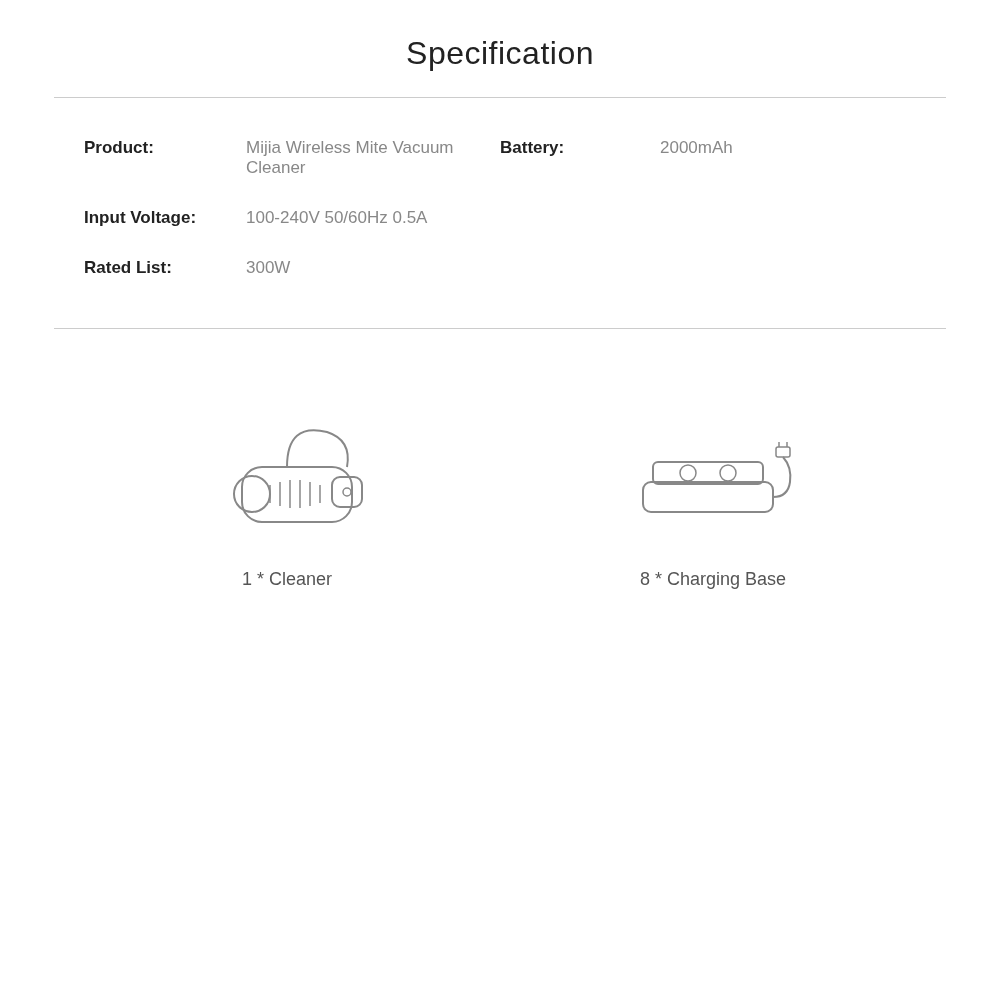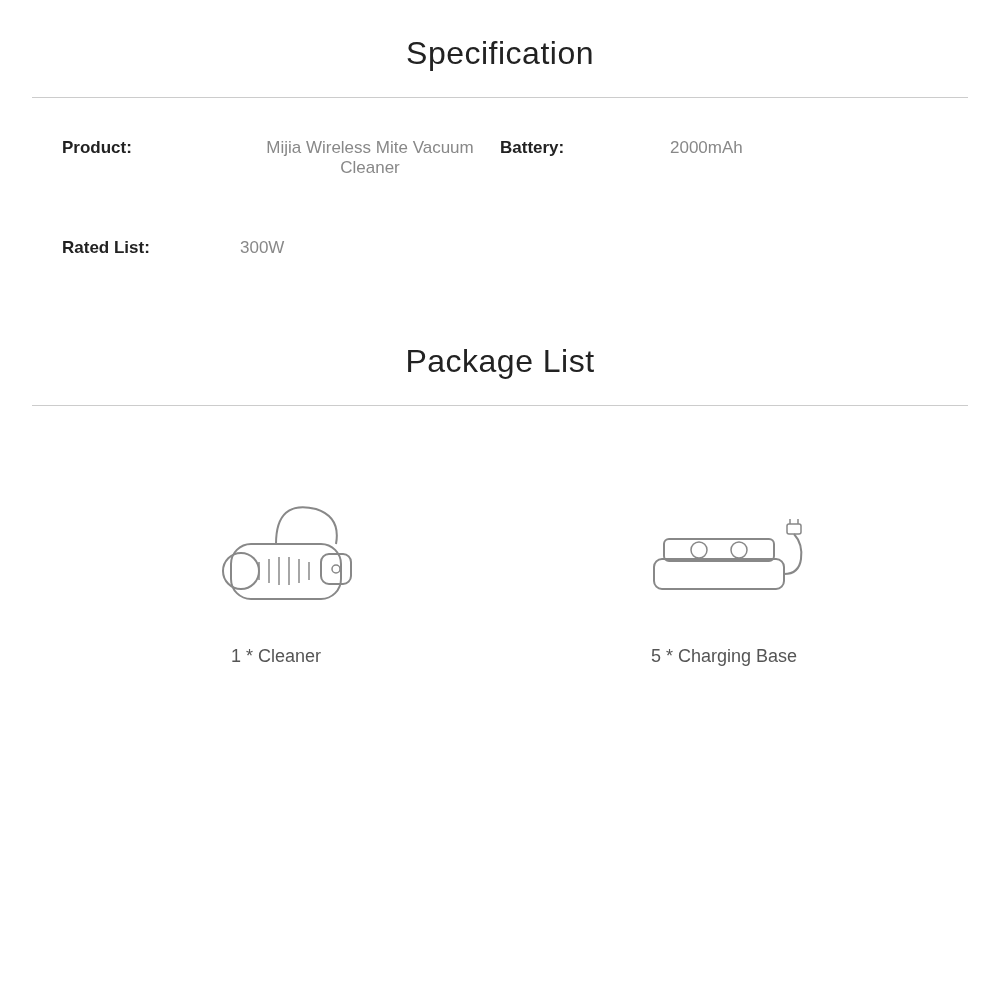--- a/index.html
+++ b/index.html
@@ -15,21 +15,21 @@
       font-family: 'Arial', sans-serif;
       overflow: hidden;
     }
 
     .page {
       width: 1000px;
       height: 1000px;
       background: #ffffff;
       display: flex;
       flex-direction: column;
-      padding: 0 32px;
+      padding: 0 54px;
     }
 
     
     .section-title {
       text-align: center;
       font-size: 32px;
       font-weight: 500;
       color: #222;
       padding: 35px 0 25px 0;
       letter-spacing: 0.5px;
@@ -53,44 +53,43 @@
       display: flex;
       flex-direction: row;
       width: 100%;
     }
 
     .spec-left {
       flex: 1;
       display: flex;
       flex-direction: row;
       align-items: baseline;
-      gap: 28px;
+      gap: 12px;
     }
 
     .spec-right {
       flex: 1;
       display: flex;
       flex-direction: row;
       align-items: baseline;
-      gap: 20px;
+      gap: 10px;
     }
 
     .spec-label {
       font-weight: 700;
       font-size: 17px;
       color: #222;
       white-space: nowrap;
       min-width: 150px;
     }
 
     .spec-value {
       font-size: 17px;
       color: #888;
       font-weight: 400;
-      text-align: center;
     }
 
     
     .package-section {
       margin-top: 40px;
     }
 
     .package-items {
       display: flex;
       flex-direction: row;
@@ -142,33 +141,36 @@
           <span class="spec-label">Product:</span>
           <span class="spec-value">Mijia Wireless Mite Vacuum Cleaner</span>
         </div>
         <div class="spec-right">
           <span class="spec-label">Battery:</span>
           <span class="spec-value">2000mAh</span>
         </div>
       </div>
 
       <div class="spec-row">
+        <div class="spec-left">
+          <span class="spec-label">Input Voltage:</span>
+          <span class="spec-value">100-240V 50/60Hz 0.5A</span>
+        </div>
       </div>
 
       <div class="spec-row">
         <div class="spec-left">
           <span class="spec-label">Rated List:</span>
           <span class="spec-value">300W</span>
         </div>
       </div>
     </div>
   </div>
 
   <div class="package-section">
-    <div class="section-title">Package List</div>
     <div class="divider"></div>
 
     <div class="package-items">
 
       <div class="package-item">
         <div class="package-image">
           <svg width="190" height="155" viewBox="0 0 190 155" fill="none" xmlns="http://www.w3.org/2000/svg">
 
             <rect x="50" y="75" width="110" height="55" rx="20" ry="20" stroke="#888" stroke-width="2" fill="none"></rect>
 
@@ -202,20 +204,20 @@
             <circle cx="70" cy="81" r="8" stroke="#888" stroke-width="1.5" fill="none"></circle>
             <circle cx="110" cy="81" r="8" stroke="#888" stroke-width="1.5" fill="none"></circle>
 
             <path d="M155 105 Q170 105 172 90 Q174 75 165 65" stroke="#888" stroke-width="2" fill="none"></path>
 
             <rect x="158" y="55" width="14" height="10" rx="2" stroke="#888" stroke-width="1.5" fill="none"></rect>
             <line x1="161" y1="55" x2="161" y2="50" stroke="#888" stroke-width="1.5"></line>
             <line x1="169" y1="55" x2="169" y2="50" stroke="#888" stroke-width="1.5"></line>
           </svg>
         </div>
-        <span class="package-label">5 * Charging Base</span>
+        <span class="package-label">8 * Charging Base</span>
       </div>
 
 
     </div>
   </div>
 
 </div>
 
 </body></html>

